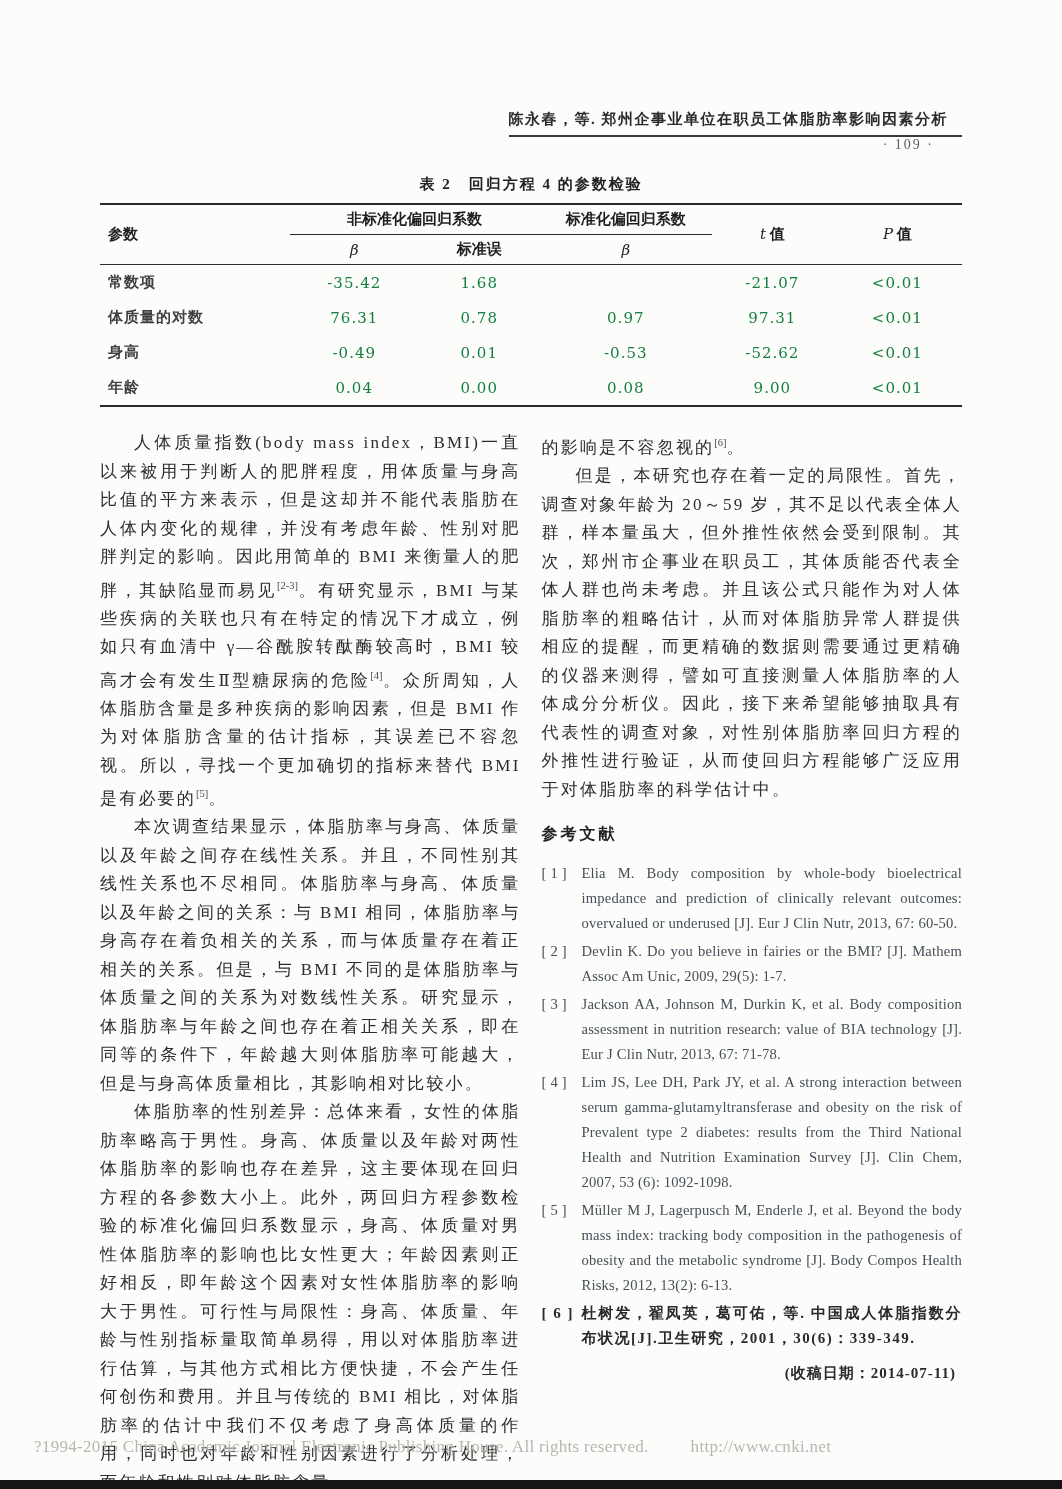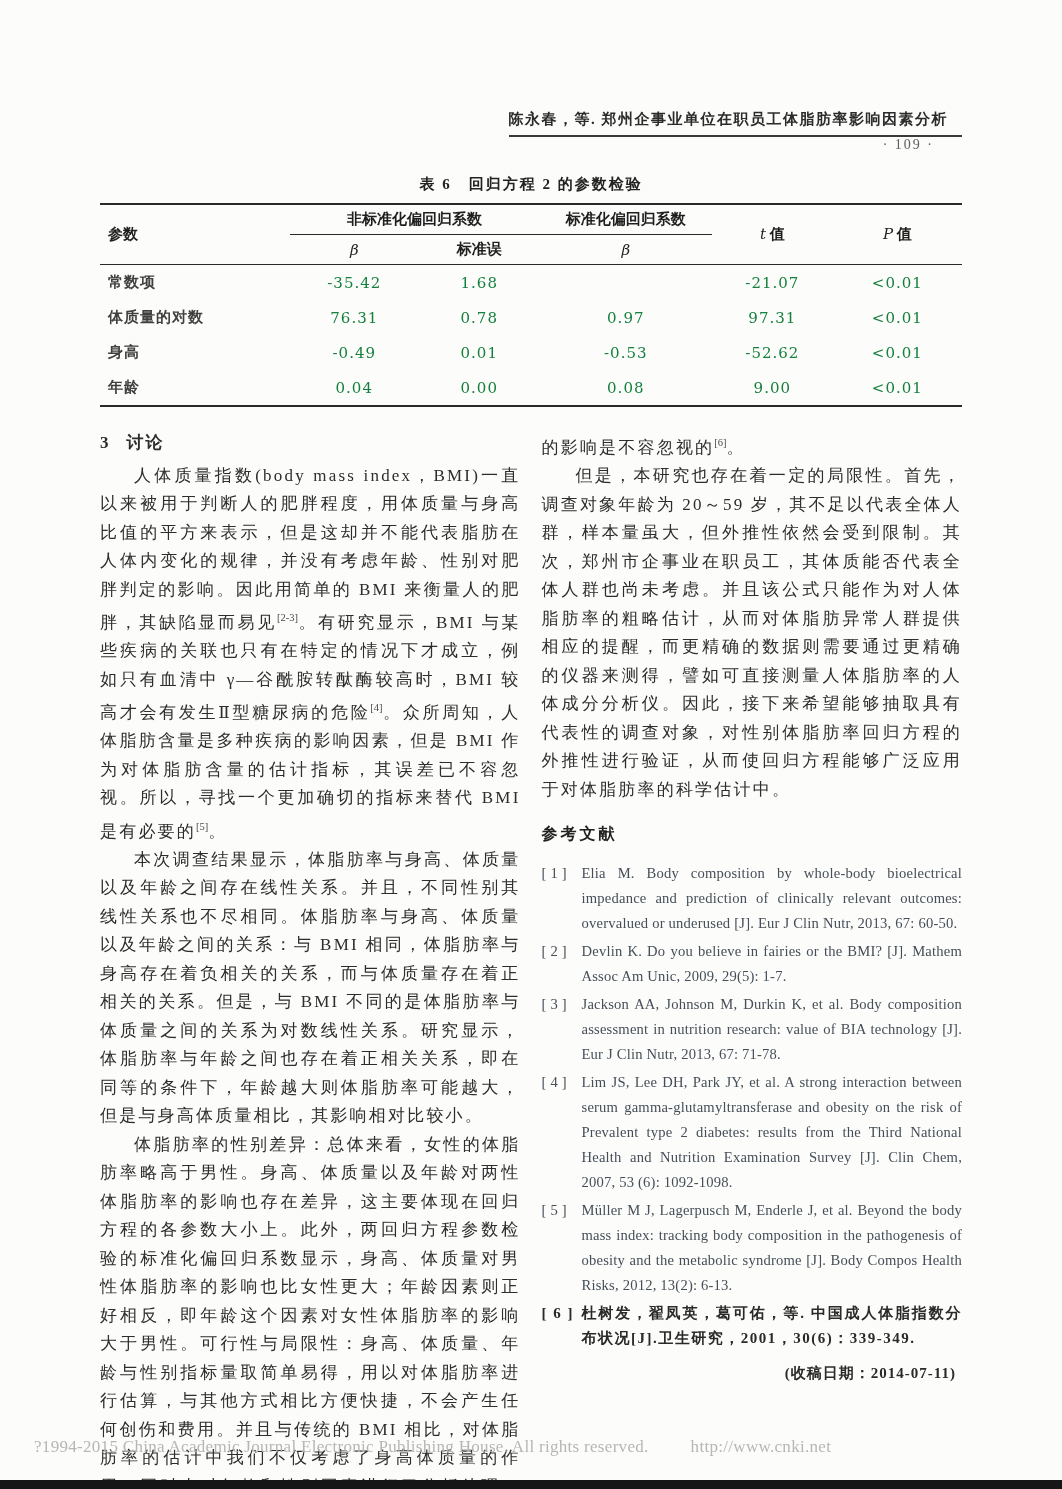--- a/index.html
+++ b/index.html
@@ -65,21 +65,21 @@
 </head>
 <body>
 
 <div class="inner">
 
   <div class="running-header">
     <span class="running-title">陈永春，等. 郑州企事业单位在职员工体脂肪率影响因素分析</span>
     <span class="page-no">· 109 ·</span>
   </div>
 
-  <div class="table-caption">表 6　回归方程 2 的参数检验</div>
+  <div class="table-caption">表 2　回归方程 4 的参数检验</div>
 
   <table class="reg">
     <colgroup>
       <col style="width:22%">
         <col style="width:15%">
         <col style="width:14%">
       <col style="width:20%">
         <col style="width:14%">
         <col style="width:15%">
     </colgroup>
@@ -129,23 +129,20 @@
         <td class="num">0.08</td>
         <td class="num">9.00</td>
         <td class="num">&lt;0.01</td>
       </tr>
     </tbody>
   </table>
 
   <div class="columns">
 
     <div class="col">
-      <div class="section-head">
-        <span class="sec-no">3</span><span>讨论</span>
-      </div>
       <p class="para"><span>人体质量指数(body mass index，BMI)一直以来被用于判断人的肥胖程度，用体质量与身高比值的平方来表示，但是这却并不能代表脂肪在人体内变化的规律，并没有考虑年龄、性别对肥胖判定的影响。因此用简单的 BMI 来衡量人的肥胖，其缺陷显而易见</span><sup>[2-3]</sup><span>。有研究显示，BMI 与某些疾病的关联也只有在特定的情况下才成立，例如只有血清中 γ—谷酰胺转酞酶较高时，BMI 较高才会有发生Ⅱ型糖尿病的危险</span><sup>[4]</sup><span>。众所周知，人体脂肪含量是多种疾病的影响因素，但是 BMI 作为对体脂肪含量的估计指标，其误差已不容忽视。所以，寻找一个更加确切的指标来替代 BMI 是有必要的</span><sup>[5]</sup><span>。</span></p>
       <p class="para"><span>本次调查结果显示，体脂肪率与身高、体质量以及年龄之间存在线性关系。并且，不同性别其线性关系也不尽相同。体脂肪率与身高、体质量以及年龄之间的关系：与 BMI 相同，体脂肪率与身高存在着负相关的关系，而与体质量存在着正相关的关系。但是，与 BMI 不同的是体脂肪率与体质量之间的关系为对数线性关系。研究显示，体脂肪率与年龄之间也存在着正相关关系，即在同等的条件下，年龄越大则体脂肪率可能越大，但是与身高体质量相比，其影响相对比较小。</span></p>
       <p class="para"><span>体脂肪率的性别差异：总体来看，女性的体脂肪率略高于男性。身高、体质量以及年龄对两性体脂肪率的影响也存在差异，这主要体现在回归方程的各参数大小上。此外，两回归方程参数检验的标准化偏回归系数显示，身高、体质量对男性体脂肪率的影响也比女性更大；年龄因素则正好相反，即年龄这个因素对女性体脂肪率的影响大于男性。可行性与局限性：身高、体质量、年龄与性别指标量取简单易得，用以对体脂肪率进行估算，与其他方式相比方便快捷，不会产生任何创伤和费用。并且与传统的 BMI 相比，对体脂肪率的估计中我们不仅考虑了身高体质量的作用，同时也对年龄和性别因素进行了分析处理，而年龄和性别对体脂肪含量</span></p>
     </div>
 
     <div class="col">
       <p class="para cont"><span>的影响是不容忽视的</span><sup>[6]</sup><span>。</span></p>
       <p class="para"><span>但是，本研究也存在着一定的局限性。首先，调查对象年龄为 20～59 岁，其不足以代表全体人群，样本量虽大，但外推性依然会受到限制。其次，郑州市企事业在职员工，其体质能否代表全体人群也尚未考虑。并且该公式只能作为对人体脂肪率的粗略估计，从而对体脂肪异常人群提供相应的提醒，而更精确的数据则需要通过更精确的仪器来测得，譬如可直接测量人体脂肪率的人体成分分析仪。因此，接下来希望能够抽取具有代表性的调查对象，对性别体脂肪率回归方程的外推性进行验证，从而使回归方程能够广泛应用于对体脂肪率的科学估计中。</span></p>
 
       <div class="refs-title">参考文献</div>

